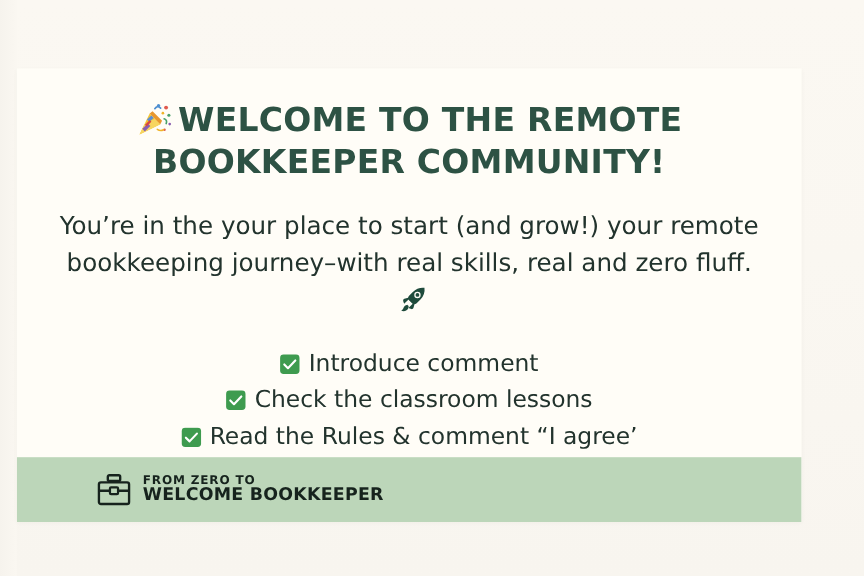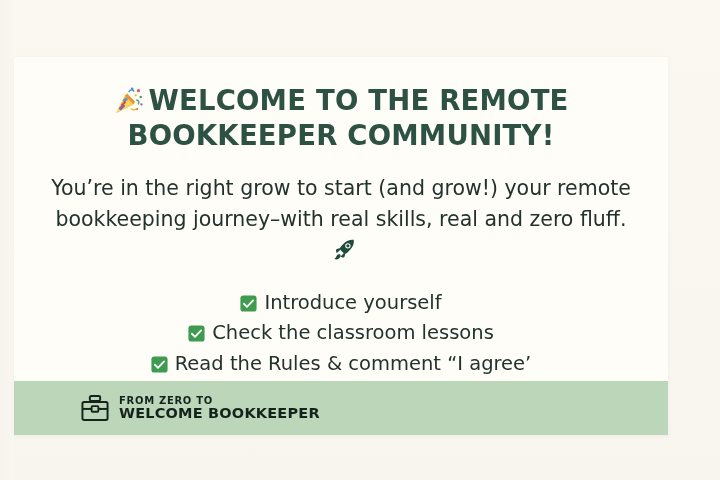--- a/index.html
+++ b/index.html
@@ -190,39 +190,39 @@
             <circle cx="26.4" cy="12.0" r="1.3" fill="#f0b429"></circle>
             <circle cx="33.0" cy="22.5" r="1.3" fill="#8a5fb0"></circle>
             <circle cx="28.0" cy="28.0" r="1.2" fill="#e05a4f"></circle>
             <path d="M18.6 7.6 q2.6-3.6 5.6-0.6" stroke="#4f8fd0" stroke-width="1.7" fill="none" stroke-linecap="round"></path>
             <path d="M27.6 17.4 q3.4 1.2 2.0 4.6" stroke="#49a06a" stroke-width="1.6" fill="none" stroke-linecap="round"></path>
             <path d="M21.0 27.6 q3.0 2.2 6.0 0.4" stroke="#f0b429" stroke-width="1.5" fill="none" stroke-linecap="round"></path>
           </svg>
         </span><span>WELCOME TO THE REMOTE BOOKKEEPER COMMUNITY!</span>
       </h1>
 
-      <p class="subhead"><span>You’re in the right grow to start (and grow!) your remote bookkeeping journey–with real skills, real and zero fluff.</span><span class="rocket-emoji">
+      <p class="subhead"><span>You’re in the your place to start (and grow!) your remote bookkeeping journey–with real skills, real and zero fluff.</span><span class="rocket-emoji">
           <svg viewBox="0 0 32 32" width="25" height="25" aria-hidden="true">
             <path d="M27.8 3.6 c-4.4-0.6-9.0 1.0-12.4 4.4 l-4.0 4.0 c-0.8 0.8-1.2 1.8-1.2 2.9 l0 1.0 5.4 5.4 1.0 0 c1.1 0 2.1-0.4 2.9-1.2 l4.0-4.0 c3.4-3.4 5.0-8.0 4.3-12.5z" fill="#1f4b3c"></path>
             <circle cx="20.3" cy="11.3" r="3.4" fill="#fffdf7"></circle>
             <circle cx="20.3" cy="11.3" r="2.0" fill="#1f4b3c"></circle>
             <path d="M10.4 14.2 L6.4 15.3 c-1.0 0.3-1.6 1.4-1.3 2.4 l1.0 3.0 4.5-4.3z" fill="#1f4b3c"></path>
             <path d="M17.2 21.0 L16.1 25.0 c-0.3 1.0-1.4 1.6-2.4 1.3 l-3.0-1.0 4.3-4.5z" fill="#1f4b3c"></path>
             <path d="M9.4 21.6 c-1.8 0.3-3.3 1.6-3.9 3.4 -0.5 1.6-1.4 2.6-2.6 3.2 1.9 0.8 4.1 0.7 5.8-0.5 1.6-1.1 2.4-2.9 2.2-4.7z" fill="#1f4b3c"></path>
           </svg>
         </span></p>
 
       <ul class="checklist">
         <li>
           <span class="check-emoji">
             <svg viewBox="0 0 20 20" width="17" height="17" aria-hidden="true">
               <rect x="0.5" y="0.5" width="19" height="19" rx="3.4" fill="#3e9b4f"></rect>
               <path d="M4.6 10.3 L8.2 13.9 L15.4 6.3" stroke="#ffffff" stroke-width="2.1" fill="none" stroke-linecap="round" stroke-linejoin="round"></path>
             </svg>
-          </span><span>Introduce yourself</span>
+          </span><span>Introduce comment</span>
         </li>
         <li>
           <span class="check-emoji">
             <svg viewBox="0 0 20 20" width="17" height="17" aria-hidden="true">
               <rect x="0.5" y="0.5" width="19" height="19" rx="3.4" fill="#3e9b4f"></rect>
               <path d="M4.6 10.3 L8.2 13.9 L15.4 6.3" stroke="#ffffff" stroke-width="2.1" fill="none" stroke-linecap="round" stroke-linejoin="round"></path>
             </svg>
           </span><span>Check the classroom lessons</span>
         </li>
         <li>

